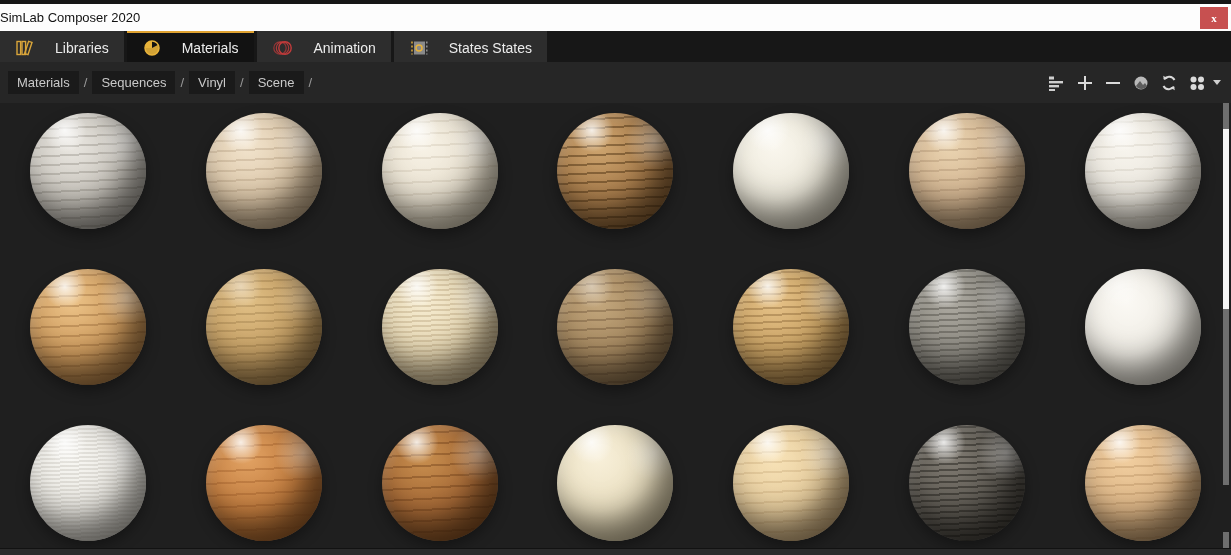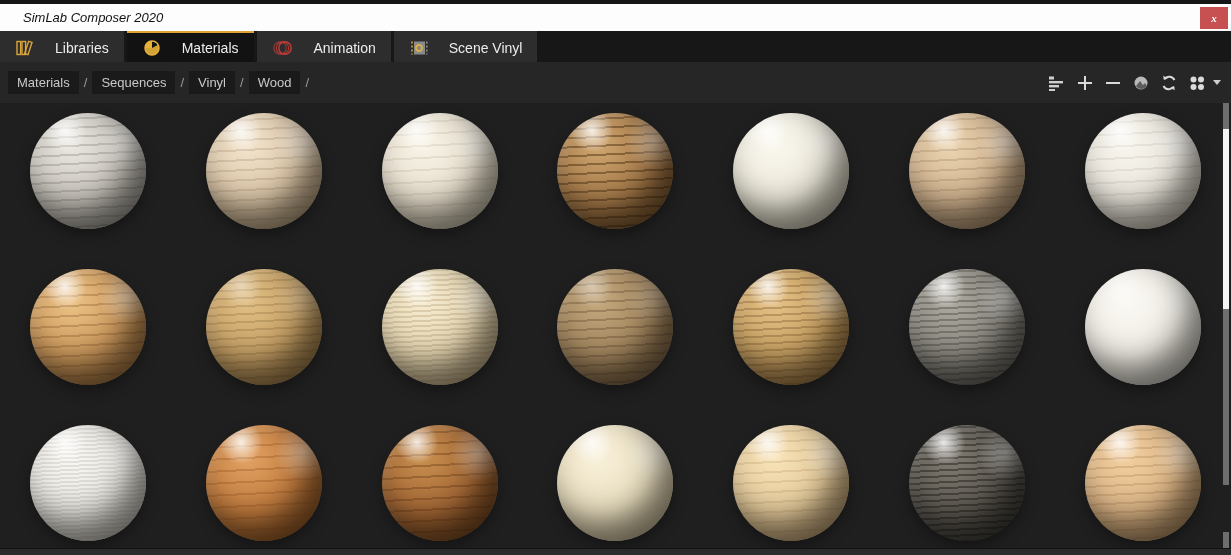--- a/index.html
+++ b/index.html
@@ -9,21 +9,21 @@
     font-family:"Liberation Sans", sans-serif;
     background:#1f1f1f;
     display:flex; flex-direction:column;
   }
   
   .top-strip { height:4px; background:#161616; flex:0 0 auto; }
 
   
   .titlebar {
     height:27px; background:#fdfdfd; flex:0 0 auto;
-    display:flex; align-items:center; padding-left:23px; position:relative;font-style:italic;
+    display:flex; align-items:center; padding-left:0; position:relative;
   }
   .titlebar .title { font-size:13px; color:#111; }
   .close-btn {
     position:absolute; right:3px; top:3px; width:28px; height:22px;
     background:#c75050; color:#fff; font-size:11px; font-weight:bold;
     font-family:"Liberation Serif", serif;
     display:flex; align-items:center; justify-content:center; cursor:pointer;
   }
 
   
@@ -153,33 +153,33 @@
 
     <div class="tab">
       <span>
         <svg width="20" height="20" viewBox="0 0 20 20">
           <rect x="5" y="3.5" width="11" height="13" fill="#8a8a8a"></rect>
           <circle cx="10" cy="10" r="3" fill="none" stroke="#e8b33a" stroke-width="1.5"></circle>
           <line x1="3" y1="3.5" x2="3" y2="16.5" stroke="#e8b33a" stroke-width="1.4" stroke-dasharray="2 2"></line>
           <line x1="17.8" y1="3.5" x2="17.8" y2="16.5" stroke="#9a9a9a" stroke-width="1.4" stroke-dasharray="2 2"></line>
         </svg>
       </span>
-      <span>Scene Vinyl</span>
+      <span>States States</span>
     </div>
 
   </div>
 
   <div class="pathbar">
     <span class="crumb">Materials</span>
     <span class="crumb-sep">/</span>
     <span class="crumb">Sequences</span>
     <span class="crumb-sep">/</span>
     <span class="crumb">Vinyl</span>
     <span class="crumb-sep">/</span>
-    <span class="crumb">Wood</span>
+    <span class="crumb">Scene</span>
     <span class="crumb-sep">/</span>
 
     <div class="toolbar">
       <div class="tool">
         <svg width="18" height="18" viewBox="0 0 18 18" fill="#cfcfcf">
           <rect x="1" y="2.5" width="5" height="3"></rect>
           <rect x="1" y="7" width="14" height="2.4"></rect>
           <rect x="1" y="11" width="10" height="2.4"></rect>
           <rect x="1" y="15" width="6" height="2"></rect>
         </svg>

